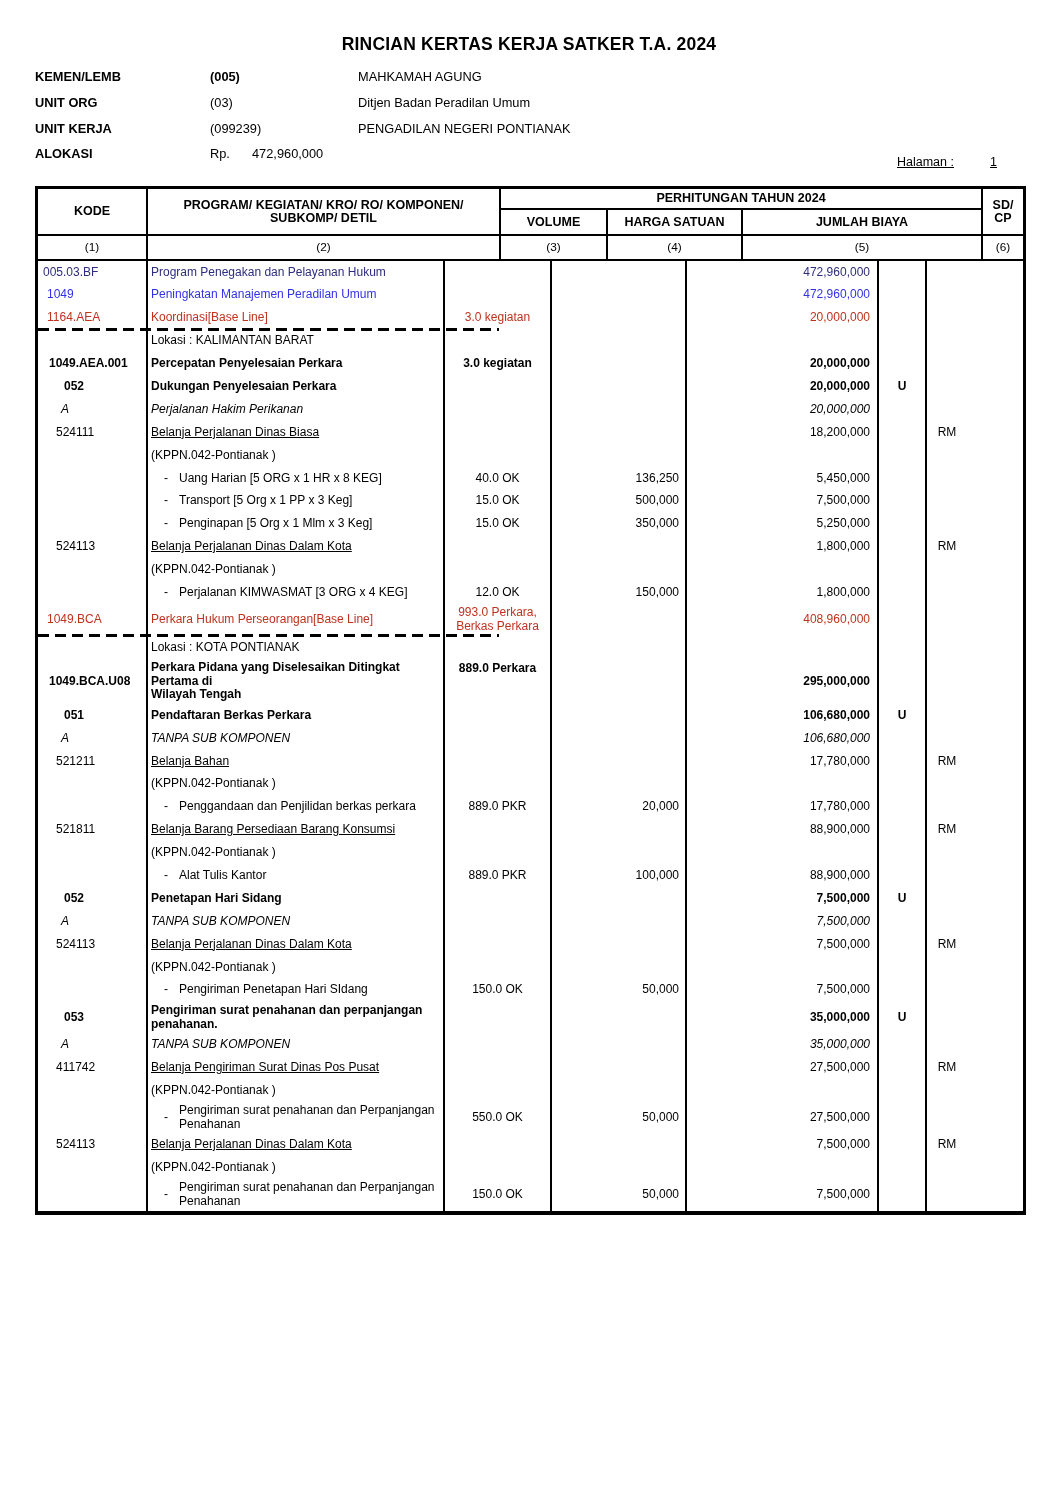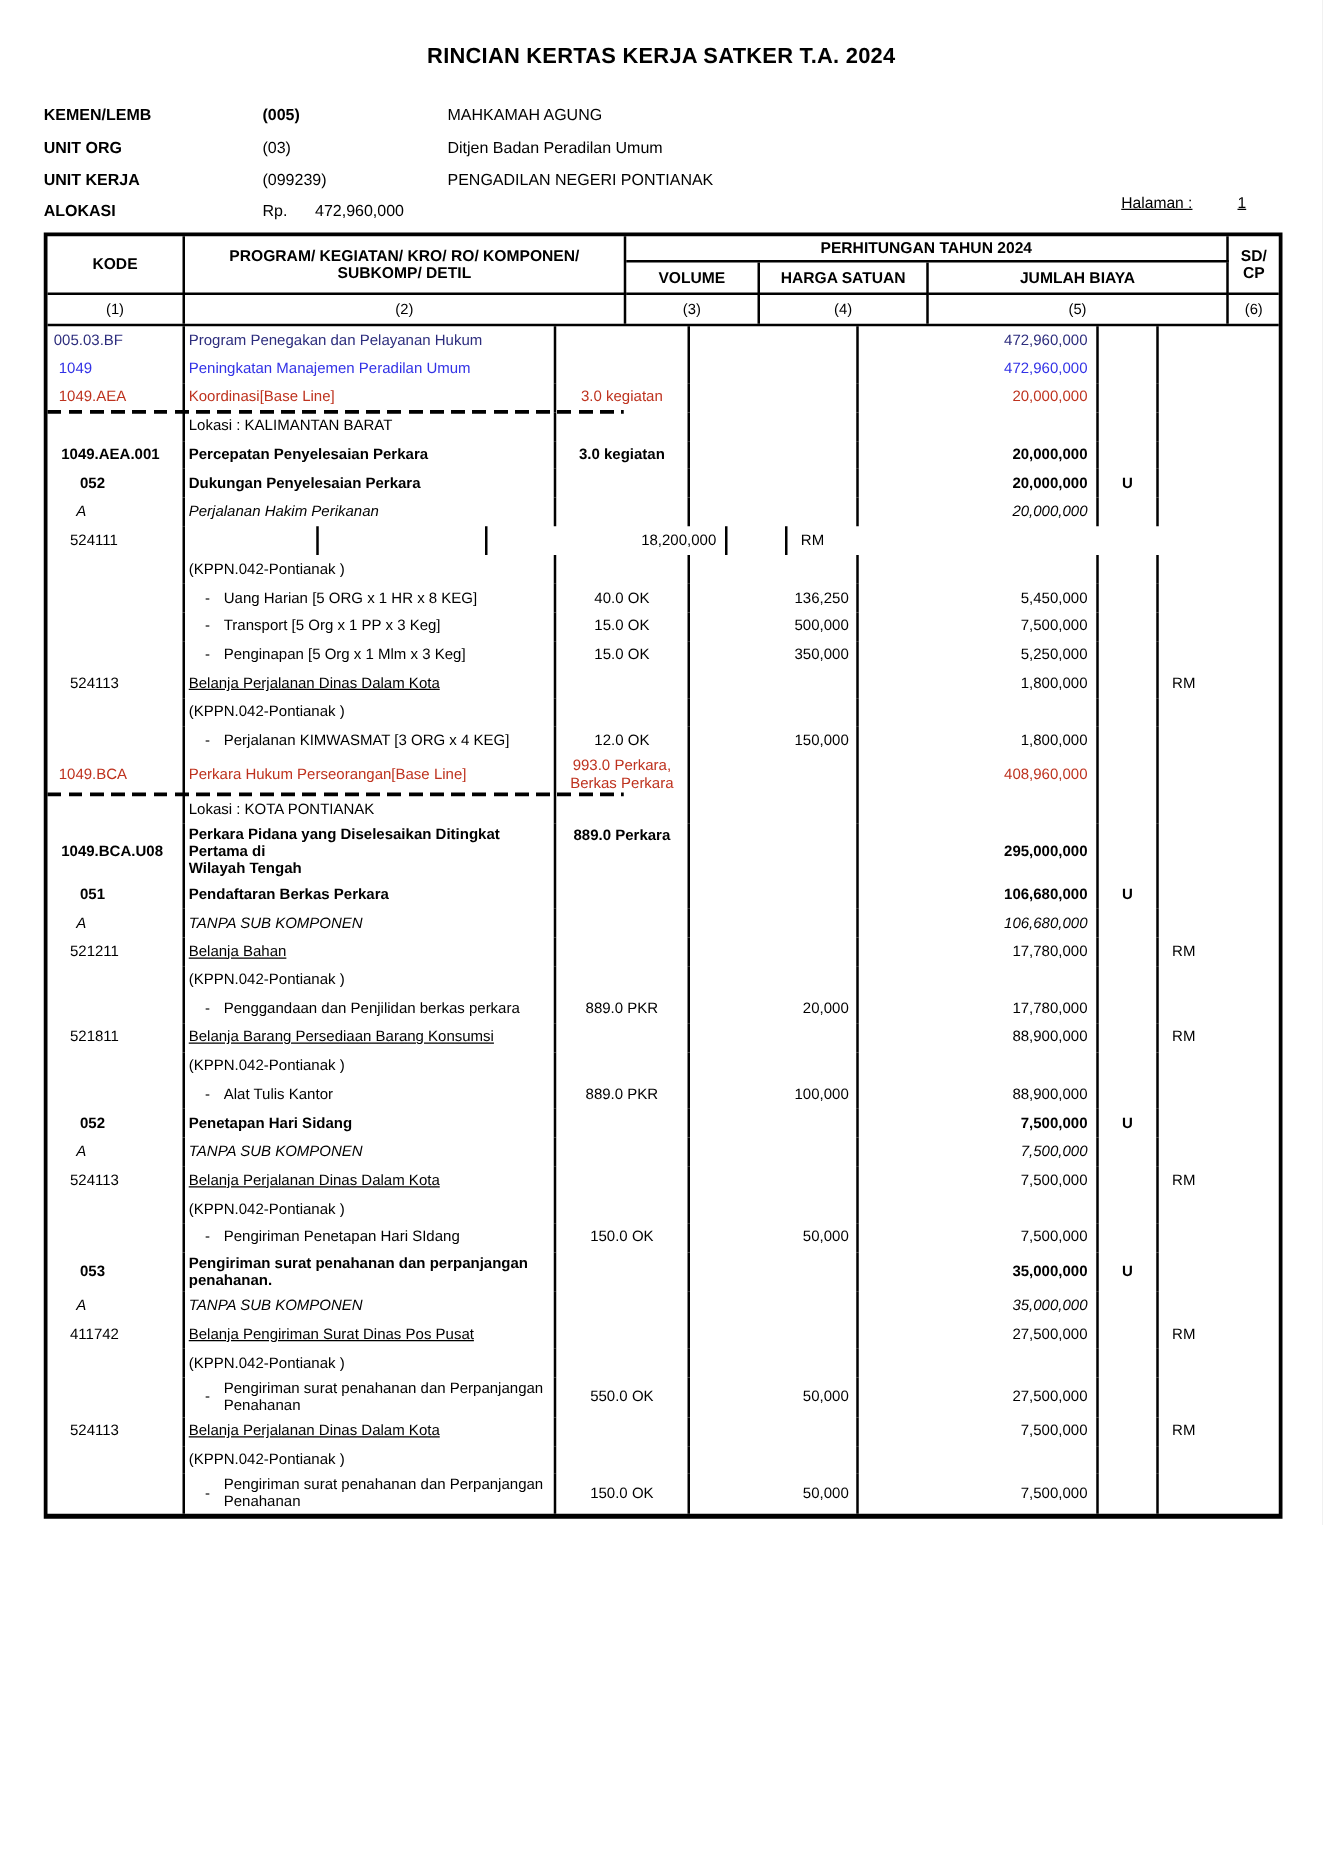--- a/index.html
+++ b/index.html
@@ -6,21 +6,21 @@
   html,body { background:#e8e8e8; }
   .page {
     position:relative; width:1058px; height:1497px; background:#ffffff;
     font-family:"Liberation Sans", sans-serif; color:#000;
     overflow:hidden; margin:0 auto;
   }
   .title {
     position:absolute; top:34px; left:0; width:100%;
     text-align:center; font-size:17.5px; font-weight:bold; letter-spacing:.2px;
   }
-  .meta { position:absolute; left:35px; top:82px; width:700px; }
+  .meta { position:absolute; left:35px; top:67px; width:700px; }
   .meta-row { position:relative; height:25.8px; }
   .meta-row span { position:absolute; top:2px; font-size:12.8px; white-space:nowrap; }
   .m-label { left:0; font-weight:bold; }
   .m-code  { left:175px; }
   .m-code.m-bold { font-weight:bold; }
   .m-value { left:323px; }
   .meta-row.alokasi .m-value { left:217px; }
   .halaman { position:absolute; top:155px; left:16px; width:1058px; height:18px; font-size:12.5px; }
   .halaman .hl-label { position:absolute; left:881px; text-decoration:underline; }
   .halaman .hl-num   { position:absolute; left:974px; text-decoration:underline; }
@@ -178,21 +178,21 @@
           <div class="c c-vol"></div>
           <div class="c c-harga"></div>
           <div class="c c-jumlah">
             <span class="txt">472,960,000</span>
           </div>
           <div class="c c-u"></div>
           <div class="c c-sd"></div>
         </div>
         <div class="trow r-kro">
           <div class="c c-kode">
-            <span class="txt">1049.AEA</span>
+            <span class="txt">1164.AEA</span>
           </div>
           <div class="c c-uraian">
             <span class="txt">Koordinasi[Base Line]</span>
           </div>
           <div class="c c-vol">
             <span class="txt">3.0 kegiatan</span>
           </div>
           <div class="c c-harga"></div>
           <div class="c c-jumlah">
             <span class="txt">20,000,000</span>
@@ -257,20 +257,23 @@
           <div class="c c-jumlah">
             <span class="txt">20,000,000</span>
           </div>
           <div class="c c-u"></div>
           <div class="c c-sd"></div>
         </div>
         <div class="trow r-akun">
           <div class="c c-kode">
             <span class="txt">524111</span>
           </div>
+          <div class="c c-uraian">
+            <span class="txt">Belanja Perjalanan Dinas Biasa</span>
+          </div>
           <div class="c c-vol"></div>
           <div class="c c-harga"></div>
           <div class="c c-jumlah">
             <span class="txt">18,200,000</span>
           </div>
           <div class="c c-u"></div>
           <div class="c c-sd">
             <span class="txt">RM</span>
           </div>
         </div>

